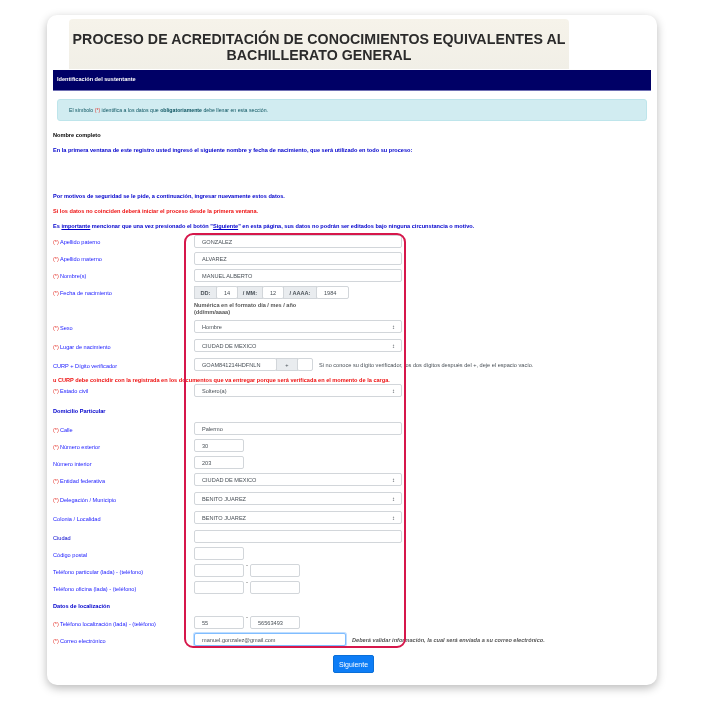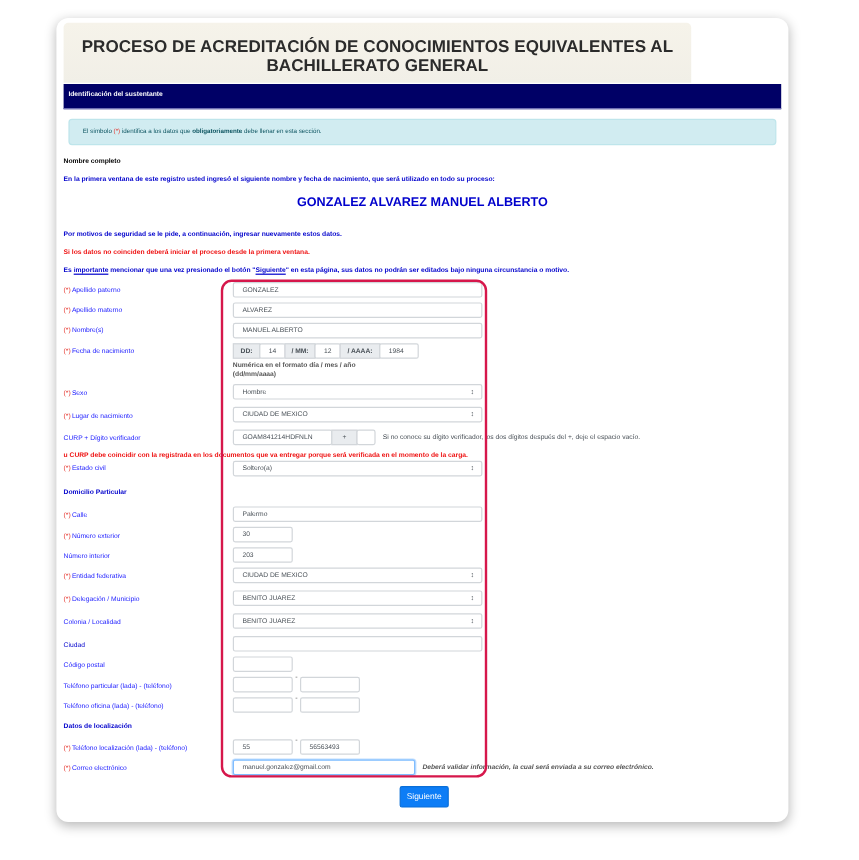--- a/index.html
+++ b/index.html
@@ -1,18 +1,18 @@
 <!DOCTYPE html>
 <html><head>
 <meta charset="utf-8">
 <style>
   html,body{margin:0;padding:0;}
   body{width:716px;height:717px;background:#ffffff;font-family:"Liberation Sans",sans-serif;position:relative;overflow:hidden;}
   .card{position:absolute;left:47px;top:15px;width:610px;height:670px;background:#fff;border-radius:10px;box-shadow:0 3px 10px rgba(0,0,0,0.28);overflow:hidden;}
-  .hdr{position:absolute;left:6px;top:4px;width:500px;height:50px;background:linear-gradient(#f6f3ea,#f1efe7);border-radius:4px 4px 0 0;padding-left:23px;}
+  .hdr{position:absolute;left:22px;top:4px;width:500px;height:50px;background:linear-gradient(#f6f3ea,#f1efe7);border-radius:4px 4px 0 0;}
   .hdr-title{position:absolute;left:0;top:12px;width:100%;text-align:center;font-weight:bold;font-size:14.2px;color:#2b2b2b;letter-spacing:0.05px;}
   .navbar{position:absolute;left:6px;top:55px;width:598px;height:20px;background:#000066;border-bottom:1px solid #6f6fb3;}
   .navbar span{position:absolute;left:4px;top:6px;font-size:5.6px;font-weight:bold;color:#fff;}
   .alert{position:absolute;left:10px;top:84px;width:588px;height:20px;background:#d1ecf1;border:1px solid #bee5eb;border-radius:3px;font-size:5.2px;color:#0c5460;}
   .alert span.t{position:absolute;left:11px;top:7px;white-space:nowrap;}
   .req{color:#e5352d;}
   .sec{position:absolute;left:6px;font-size:5.6px;font-weight:bold;color:#000;}
   .blue{color:#0000cc;}
   .red{color:#ee1111;}
   .info{position:absolute;left:6px;font-size:5.6px;font-weight:bold;white-space:nowrap;}
@@ -43,21 +43,20 @@
   <div class="navbar">
     <span>Identificación del sustentante</span>
   </div>
 
   <div class="alert">
     <span class="t"><span>El símbolo </span><span class="req">(*)</span><span> identifica a los datos que </span><b>obligatoriamente</b><span> debe llenar en esta sección.</span></span>
   </div>
 
   <div class="sec" style="top:117px;">Nombre completo</div>
   <div class="info blue" style="top:132px;">En la primera ventana de este registro usted ingresó el siguiente nombre y fecha de nacimiento, que será utilizado en todo su proceso:</div>
-  <div class="bigname" style="top:148px;">GONZALEZ ALVAREZ MANUEL ALBERTO</div>
   <div class="info blue" style="top:178px;">Por motivos de seguridad se le pide, a continuación, ingresar nuevamente estos datos.</div>
   <div class="info red" style="top:193px;">Si los datos no coinciden deberá iniciar el proceso desde la primera ventana.</div>
   <div class="info blue" style="top:208px;"><span>Es </span><u>importante</u><span> mencionar que una vez presionado el botón "</span><u>Siguiente</u><span>" en esta página, sus datos no podrán ser editados bajo ninguna circunstancia o motivo.</span></div>
 
   <div class="lbl" style="top:224px;"><span class="req">(*)</span><span>Apellido paterno</span></div>
   <div class="inp" style="left:147px;top:220px;width:208px;">GONZALEZ</div>
 
   <div class="lbl" style="top:241px;"><span class="req">(*)</span><span>Apellido materno</span></div>
   <div class="inp" style="left:147px;top:237px;width:208px;">ALVAREZ</div>
 

